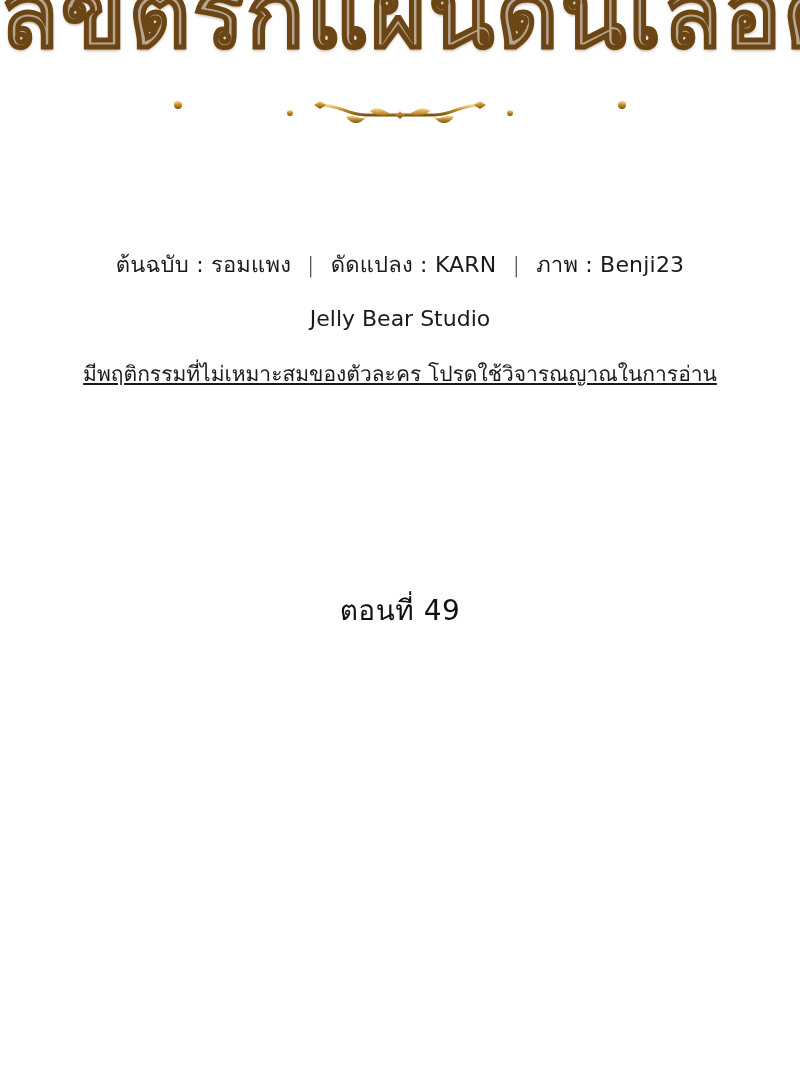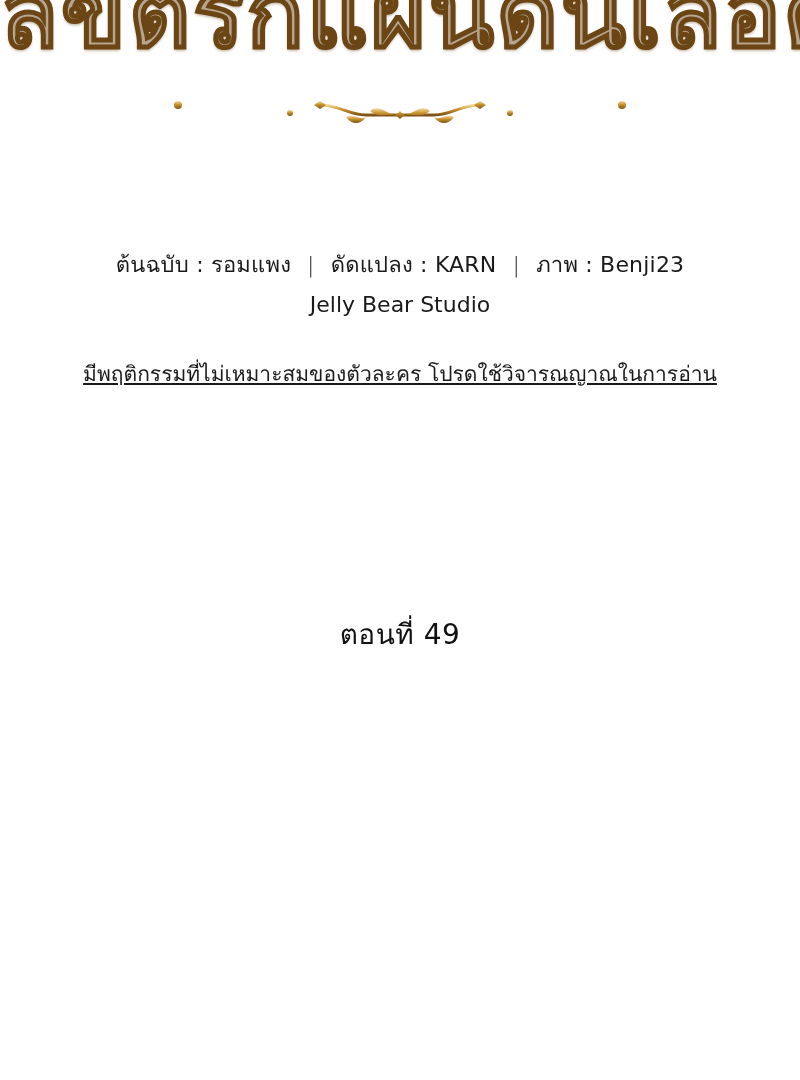--- a/index.html
+++ b/index.html
@@ -94,21 +94,21 @@
   .credit-seg {
     padding: 0 16px;
     white-space: nowrap;
   }
   .credit-sep {
     color: #2a2a2a;
     font-weight: 300;
     font-size: 22px;
   }
   .credit-line-2 {
-    margin-top: 12px;
+    margin-top: 26px;
     font-family: "DejaVu Sans", sans-serif;
     font-size: 22px;
     color: #1a1a1a;
   }
 
   
   .warning {
     position: absolute;
     top: 360px;
     left: 0;
@@ -125,21 +125,20 @@
   .chapter {
     position: absolute;
     top: 588px;
     left: 0;
     width: 800px;
     text-align: center;
     font-family: "DejaVu Sans", sans-serif;
     font-size: 28px;
     color: #111111;
     letter-spacing: 0.5px;
-    margin-top: 24px;
   }
 
   .blank-area {
     position: absolute;
     top: 660px;
     left: 0;
     width: 800px;
     height: 420px;
     background: #ffffff;
   }

